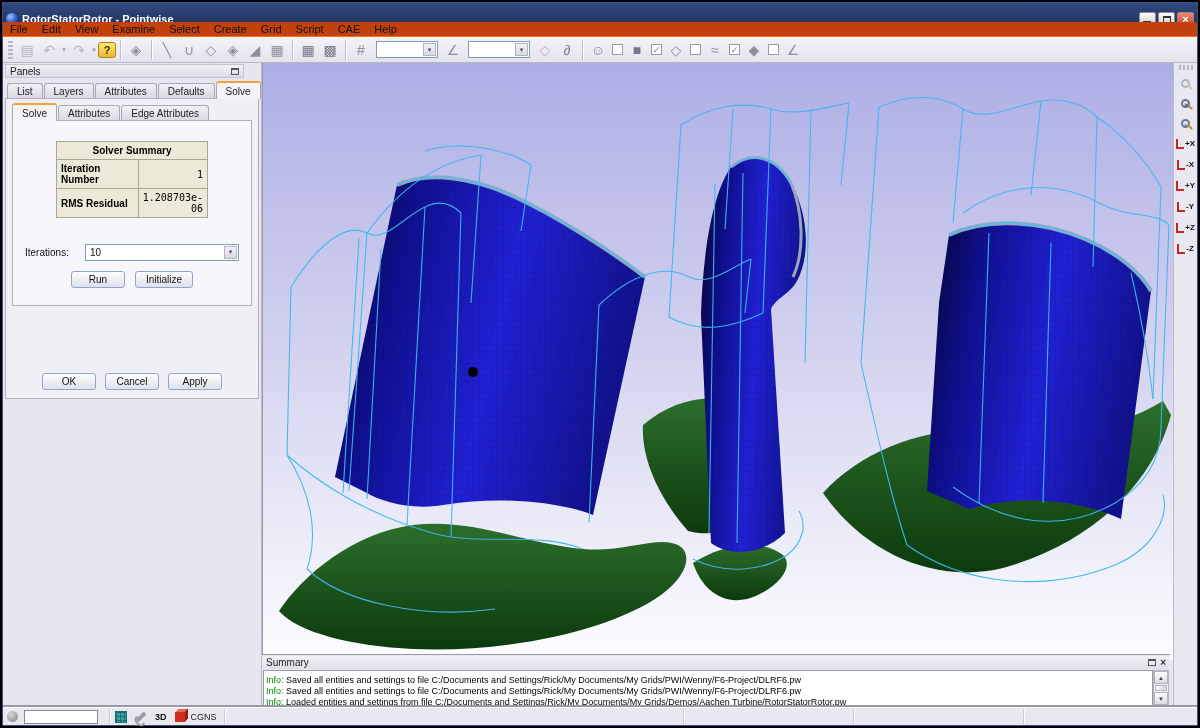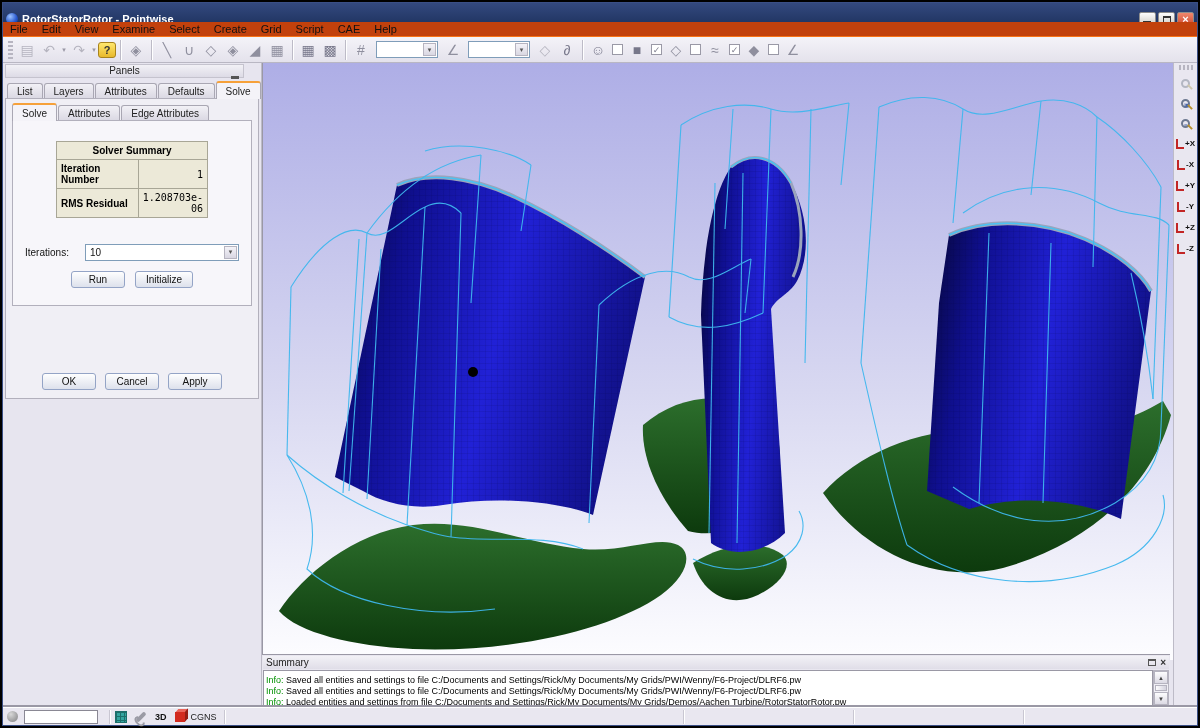--- a/index.html
+++ b/index.html
@@ -53,21 +53,21 @@
     background:linear-gradient(180deg,#f4f3f8,#d9d7e2); border:1px solid #b6b4c0;
     font-size:7px; color:#555; display:flex; align-items:center; justify-content:center; }
   .tb-check { width:11px; height:11px; background:#fff; border:1px solid #9a99a6;
     margin:0 3px; font-size:9px; line-height:10px; text-align:center; color:#7d7d8d; }
 
   
   .dock { position:absolute; left:0; top:60px; width:259px; bottom:18px;
     background:#e7e5ef; border-right:1px solid #bdbbc7; }
   .dock-titlebar { position:absolute; left:2px; right:17px; top:1px; height:14px;
     background:linear-gradient(180deg,#f2f1f6,#dddbe6); border:1px solid #c5c3ce;
-    font-size:10px; color:#222; display:flex; align-items:center; padding:0 4px;flex-direction:column; }
+    font-size:10px; color:#222; display:flex; align-items:center; padding:0 4px; }
   .float-ico { margin-left:auto; width:8px; height:7px; border:1px solid #555; border-top-width:2px; }
   .dock-tabs { position:absolute; left:4px; top:18px; right:2px; height:18px;
     display:flex; align-items:flex-end; }
   .tab { height:16px; font-size:10px; color:#222; padding:0 9px;
     border:1px solid #a9a7b3; border-bottom:none; border-radius:3px 3px 0 0;
     background:linear-gradient(180deg,#f2f1f6,#d9d7e2);
     display:flex; align-items:center; margin-right:1px; }
   .tab.active { height:18px; background:#f4f3f8; border-top:2px solid #f6a13a;
     font-weight:normal; position:relative; z-index:2; }
   .outer-page { position:absolute; left:2px; top:35px; right:2px; height:301px;

